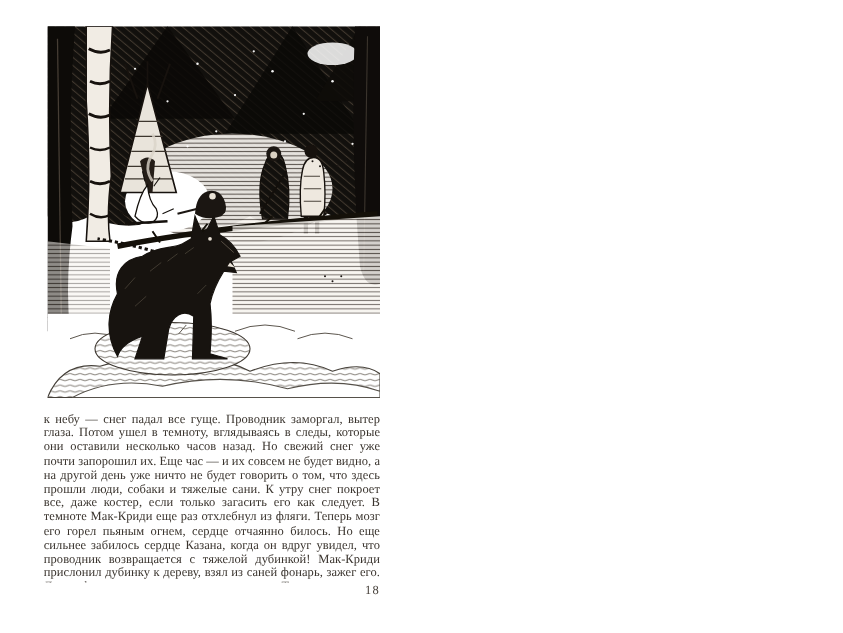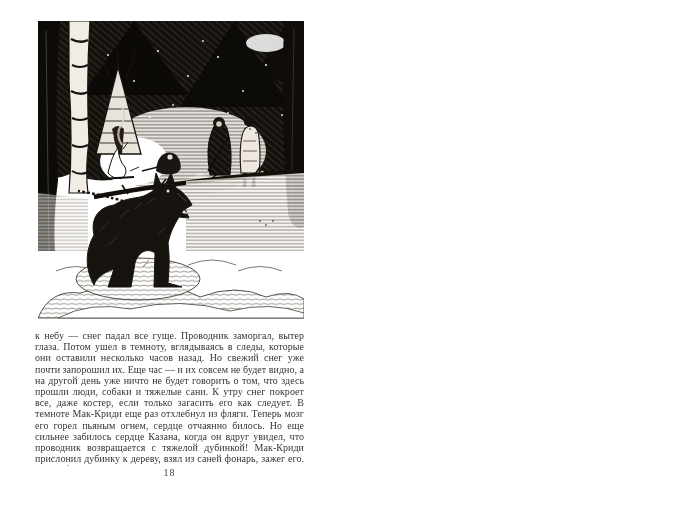--- a/index.html
+++ b/index.html
@@ -14,21 +14,21 @@
   #page-right{left:337px;width:337px;}
   .illustration-box{position:absolute;left:38px;top:21px;width:266px;height:298px;}
   .page-text{
     position:absolute;text-align:justify;font-size:10px;line-height:11.2px;
     letter-spacing:0.05px;word-spacing:-0.2px;hyphens:auto;-webkit-hyphens:auto;
   }
   #left-text{left:35px;top:330px;width:269px;height:136px;overflow:hidden;}
   p.para{margin:0;padding:0;}
   .pagenum{
     position:absolute;top:467px;font-size:10px;letter-spacing:1px;
-    text-align:center;color:#46403a;
+    text-align:right;color:#46403a;
   }
   #pagenum-left{left:35px;width:269px;}
   svg{display:block;}
 </style>
 </head>
 <body>
 
 <div class="spread">
 
   <div class="page" id="page-left">

